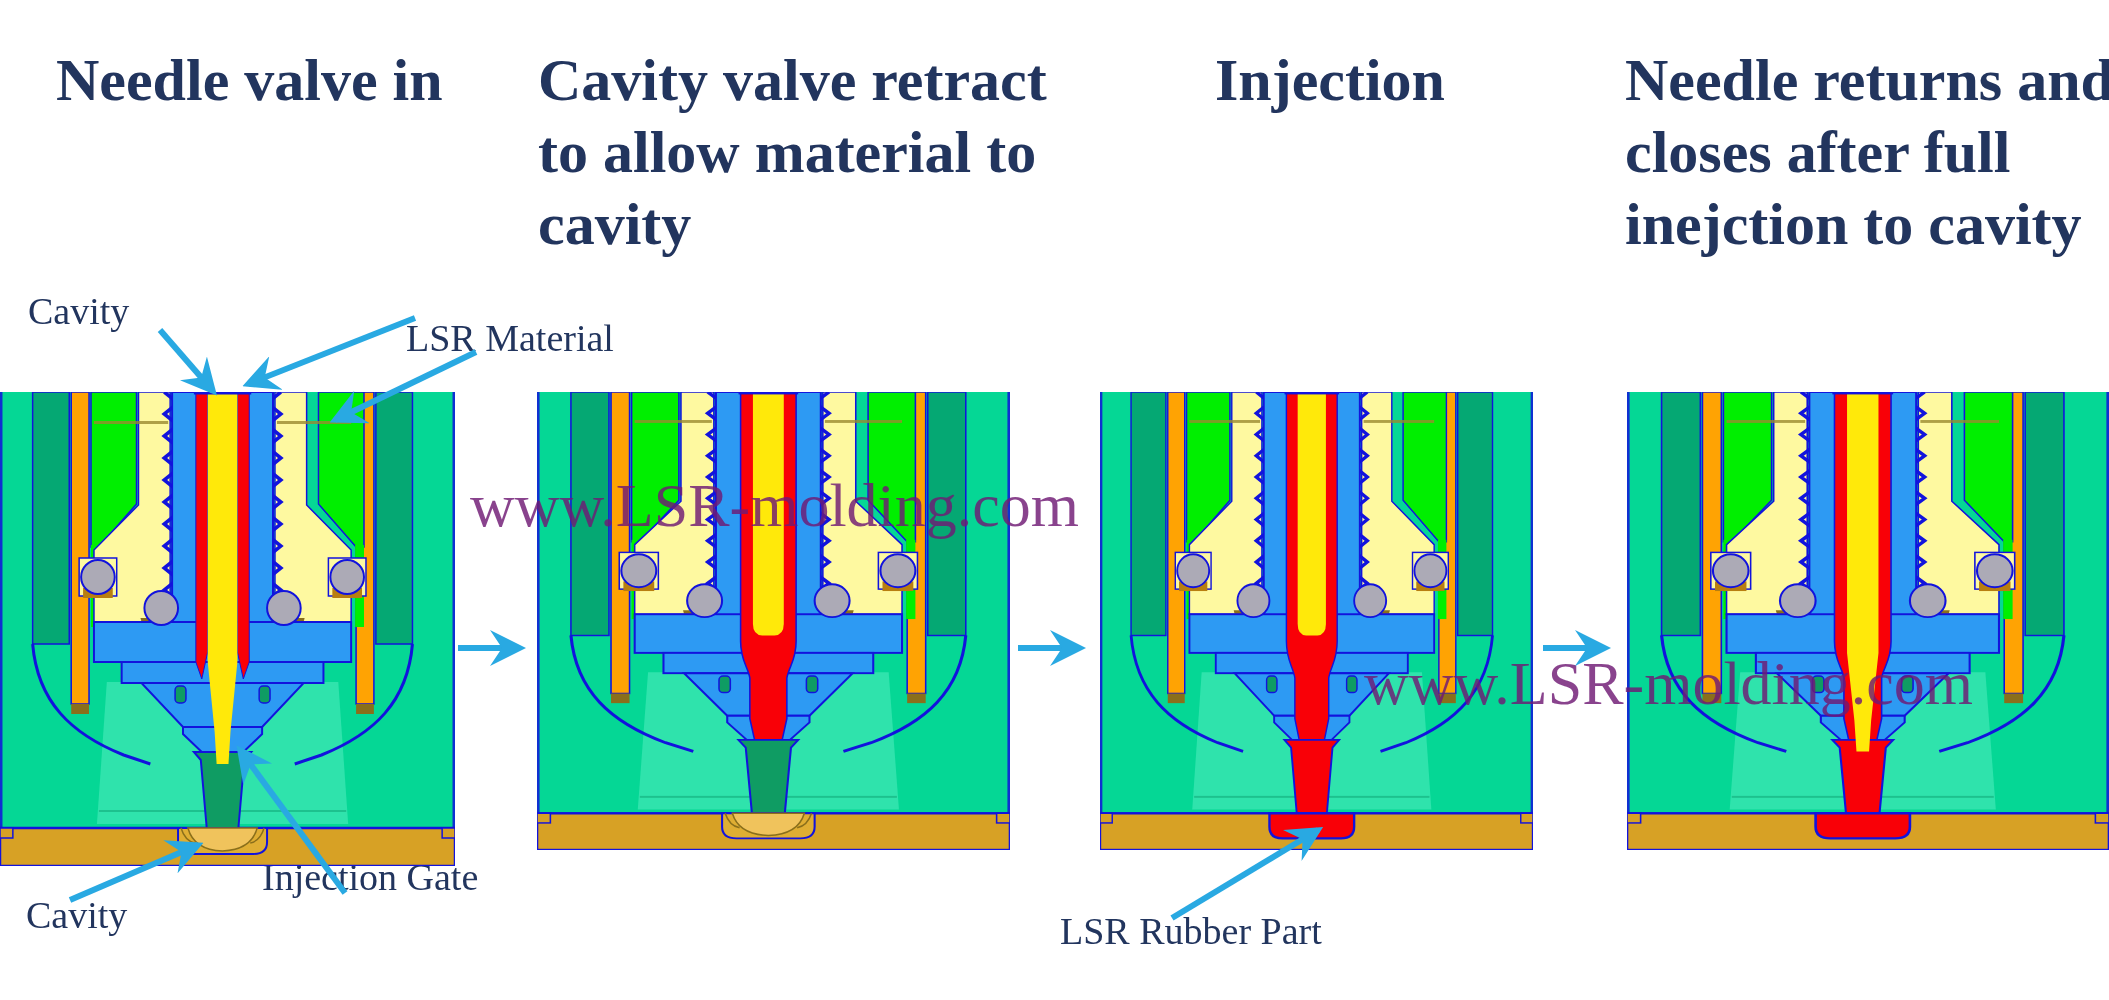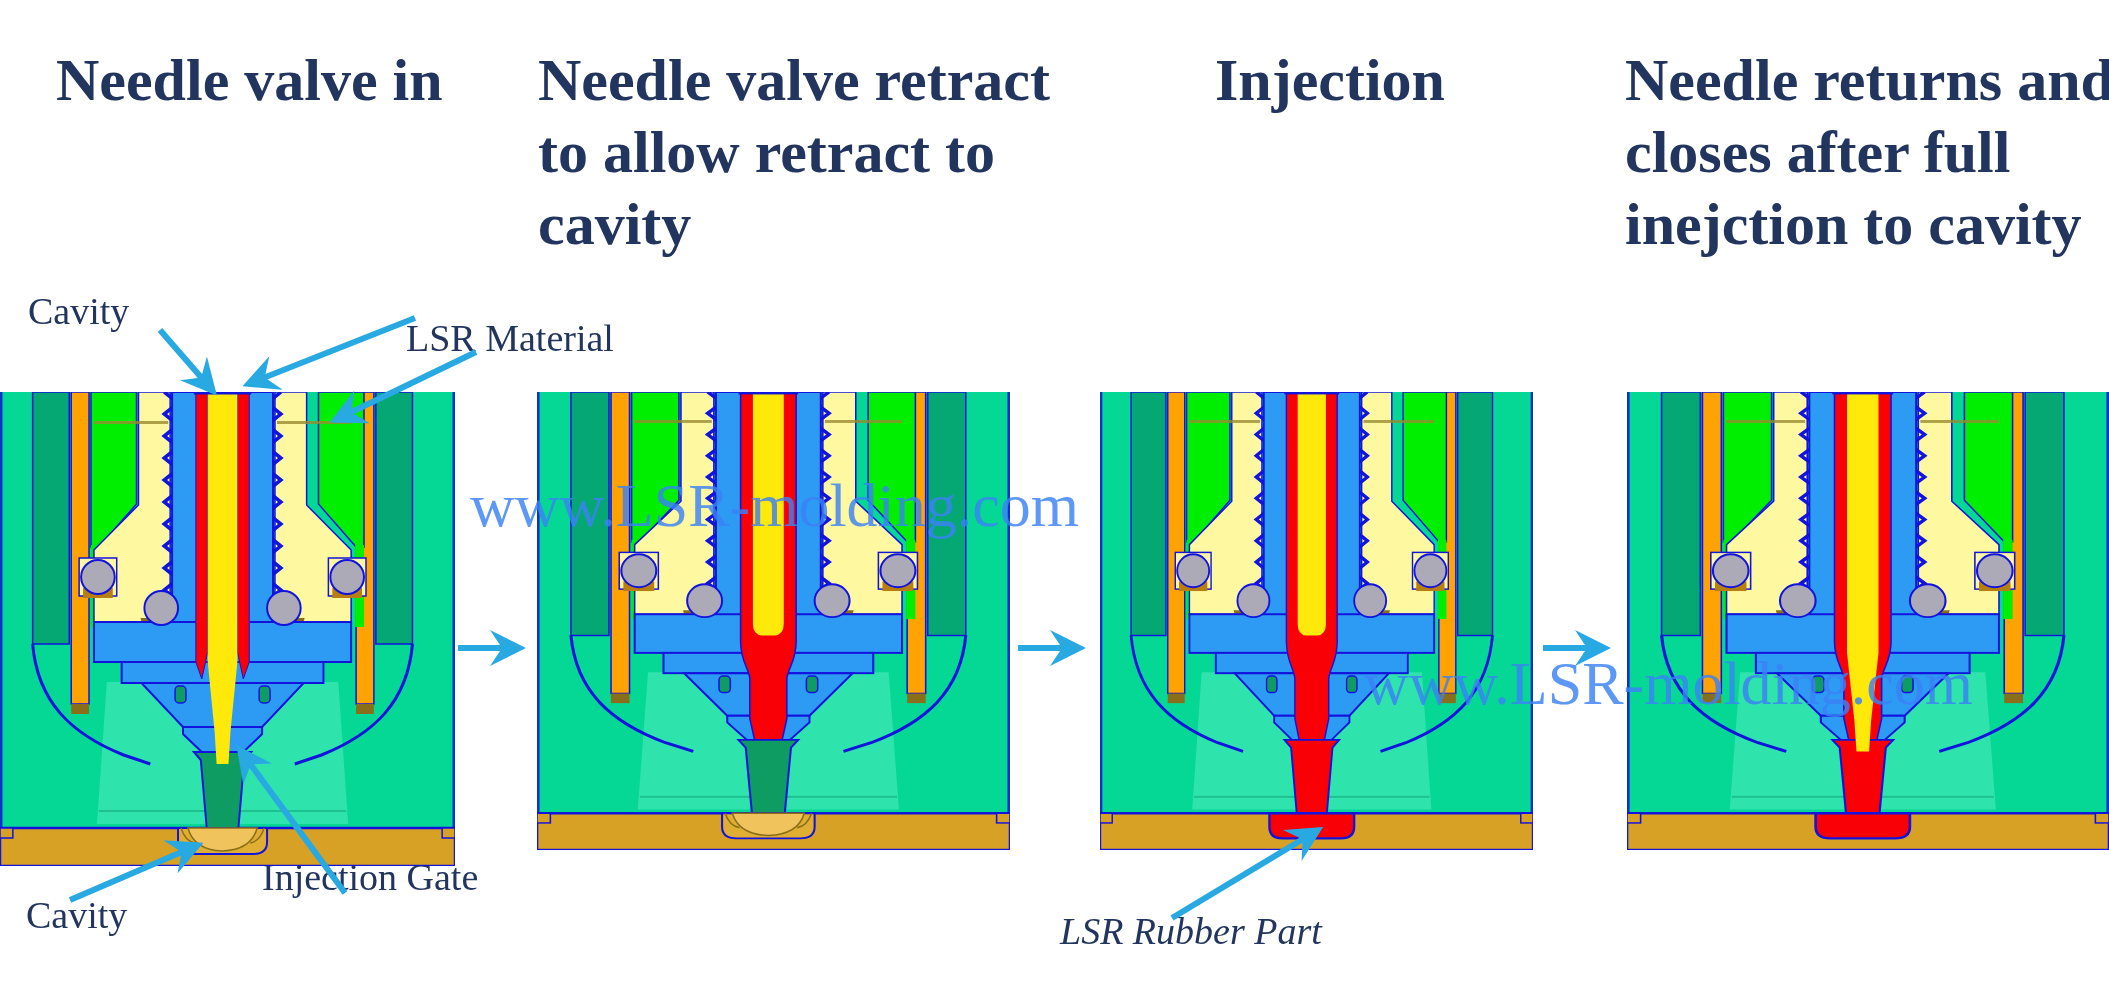--- a/index.html
+++ b/index.html
@@ -11,22 +11,22 @@
   #h1{left:56px;top:44px;}
   #h2{left:538px;top:44px;}
   #h3{left:1215px;top:44px;text-align:center;}
   #h4{left:1625px;top:44px;}
   .lbl{position:absolute;color:#22355E;font-size:38px;line-height:42px;white-space:nowrap;}
   #lbl-needle{left:28px;top:290px;}
   #lbl-lsr-material{left:406px;top:272px;margin-top:45px;}
   #lbl-cooling-water{left:466px;top:314px;}
   #lbl-injection-gate{left:262px;top:856px;}
   #lbl-cavity{left:26px;top:894px;}
-  #lbl-lsr-rubber-part{left:1060px;top:910px;font-style:italic;}
-  .watermark{position:absolute;color:#3b82f6;opacity:0.82;font-size:62px;line-height:62px;
+  #lbl-lsr-rubber-part{left:1060px;top:910px;}
+  .watermark{position:absolute;color:#701a75;opacity:0.82;font-size:62px;line-height:62px;
              white-space:nowrap;z-index:30;pointer-events:none;}
   #wm1{left:470px;top:474px;}
   #wm2{left:1364px;top:652px;}
   svg.panel{position:absolute;z-index:5;}
   #p1{left:0;top:392px;width:455px;height:474px;}
   #p2{left:537px;top:392px;width:473px;height:458px;}
   #p3{left:1100px;top:392px;width:433px;height:458px;}
   #p4{left:1627px;top:392px;width:482px;height:458px;}
   #arrow-overlay{position:absolute;left:0;top:0;width:2109px;height:1000px;z-index:40;
                  pointer-events:none;}
@@ -128,22 +128,22 @@
         <circle cx="287" cy="216" r="17" fill="#ACAAB6" stroke="#1213DD" stroke-width="2"></circle>
         <rect x="196" y="0" width="58" height="2.5" fill="#1213DD"></rect>
       </symbol>
     </defs>
   </svg>
 
   <div class="heading" id="h1">
     <span>Needle valve in</span>
   </div>
   <div class="heading" id="h2">
-    <span>Needle valve retract</span>
-    <span>to allow retract to</span>
+    <span>Cavity valve retract</span>
+    <span>to allow material to</span>
     <span>cavity</span>
   </div>
   <div class="heading" id="h3">
     <span>Injection</span>
   </div>
   <div class="heading" id="h4">
     <span>Needle returns and</span>
     <span>closes after full</span>
     <span>inejction to cavity</span>
   </div>

